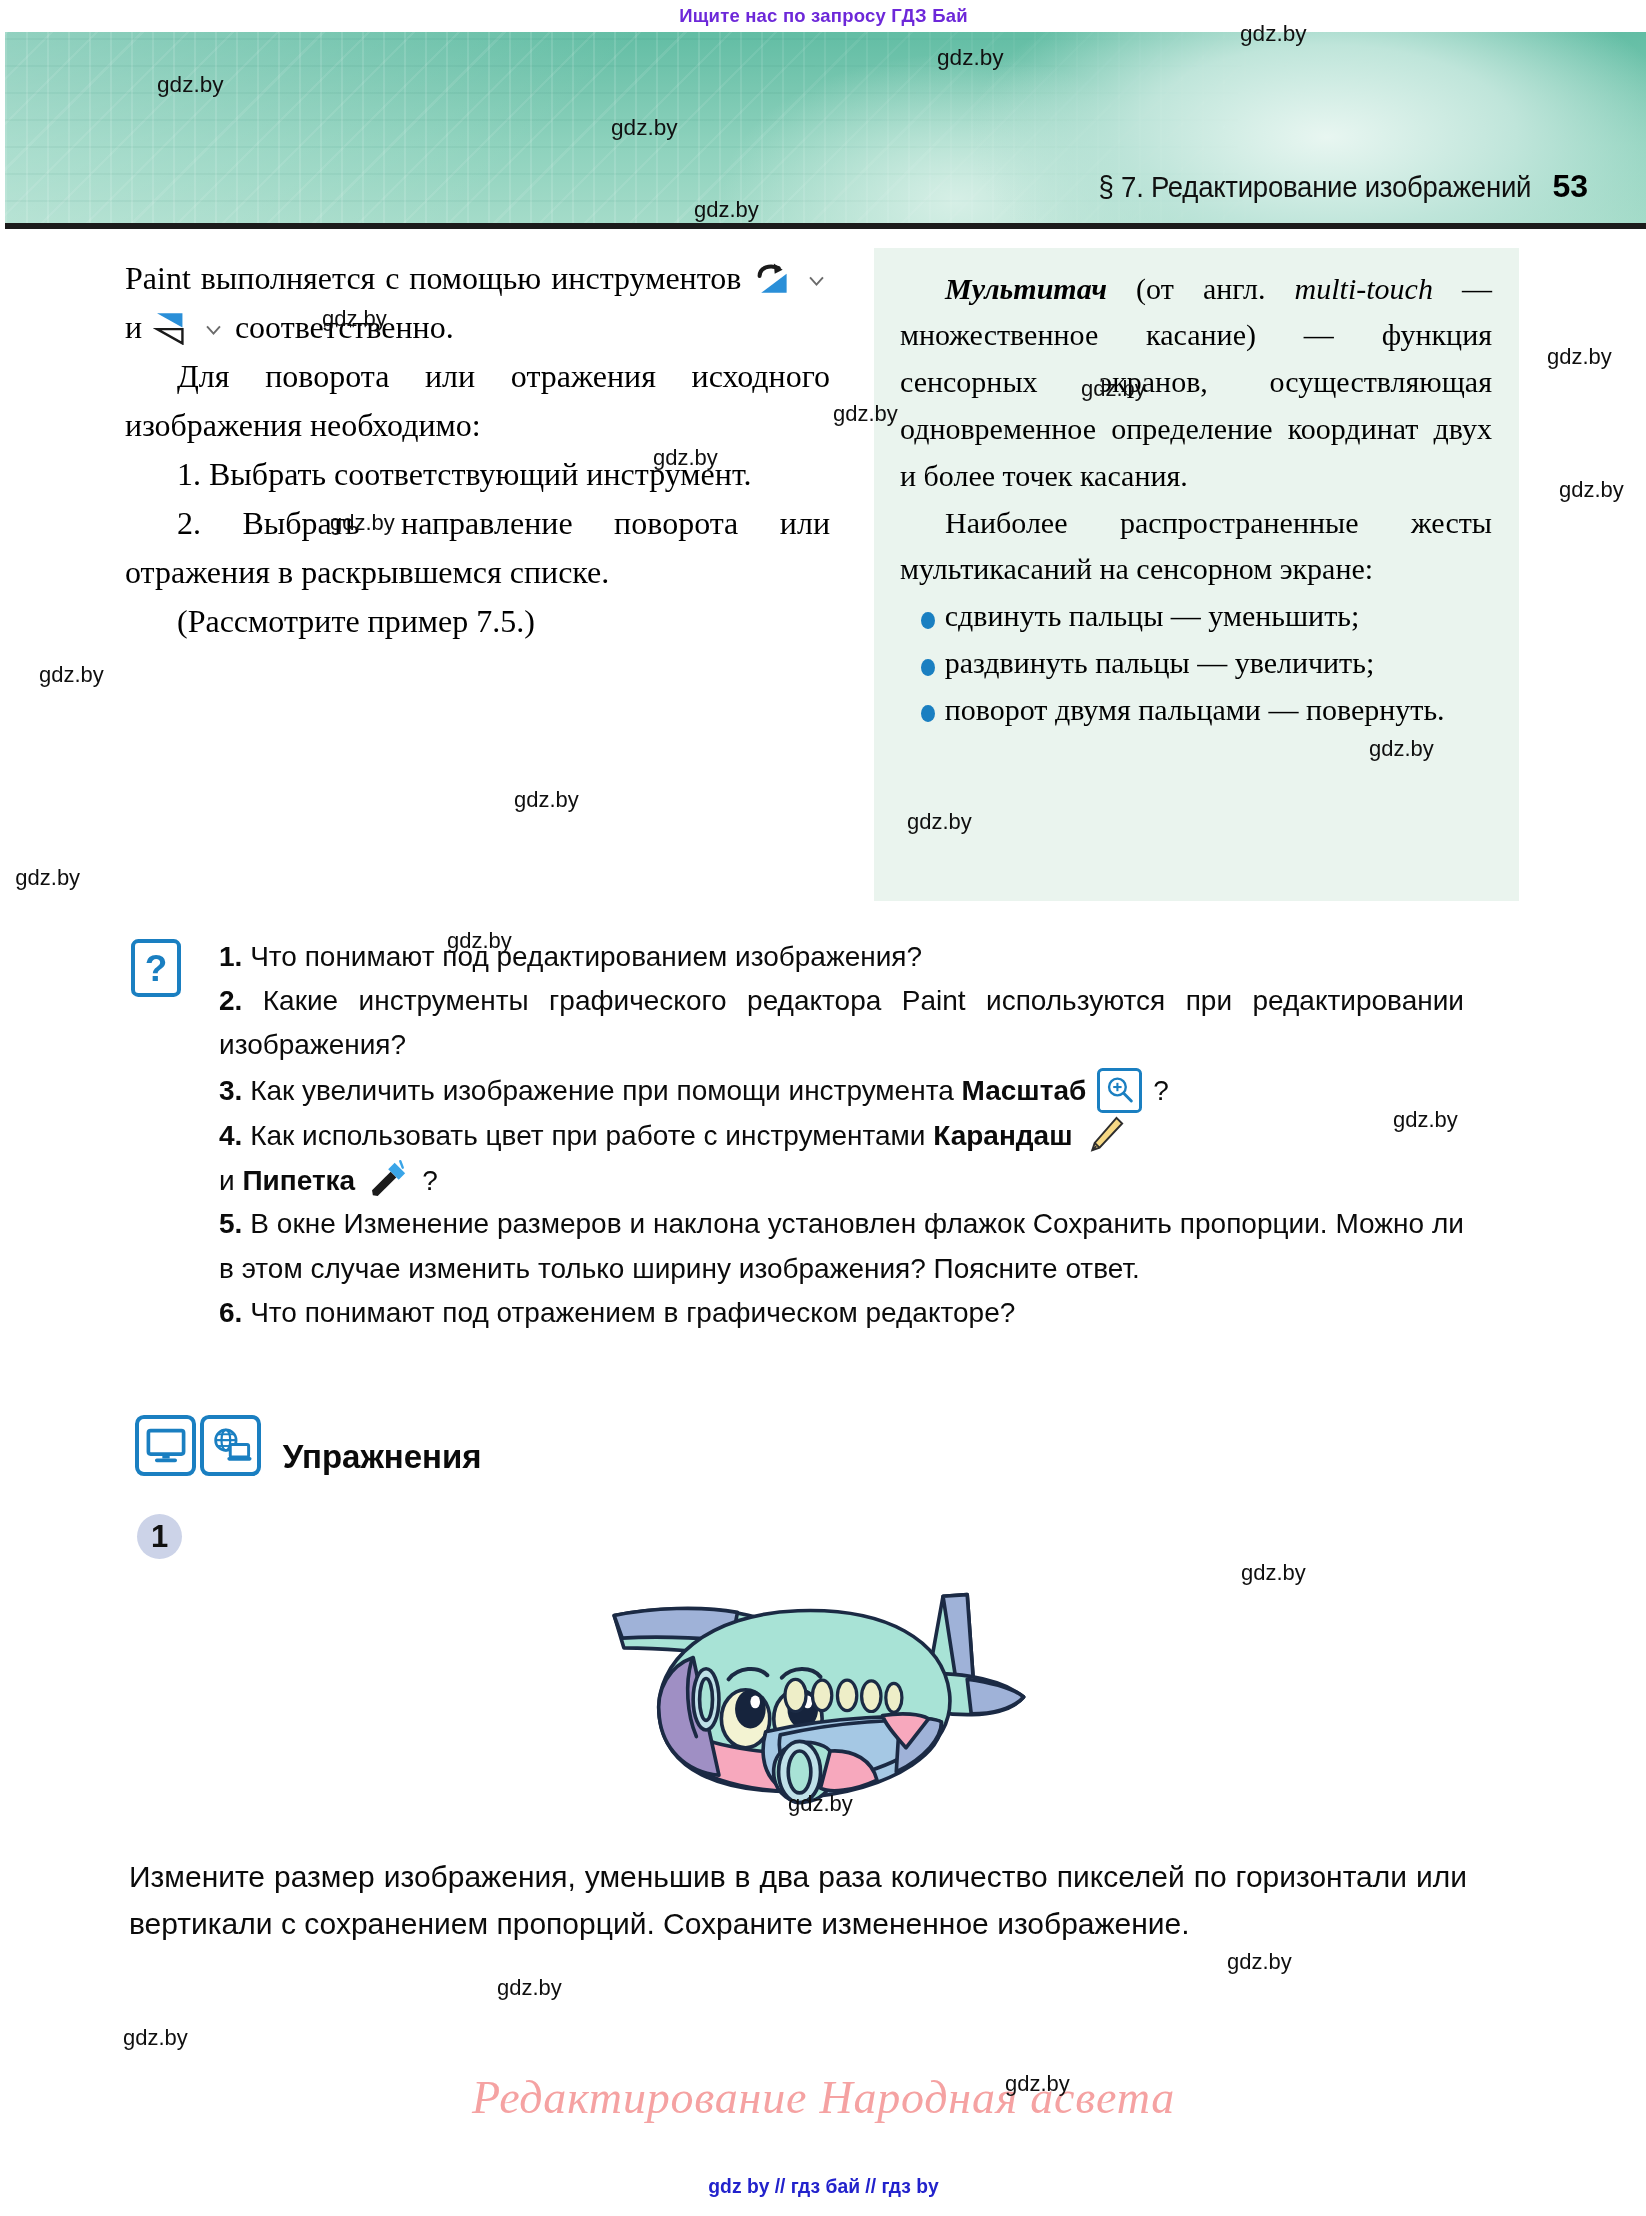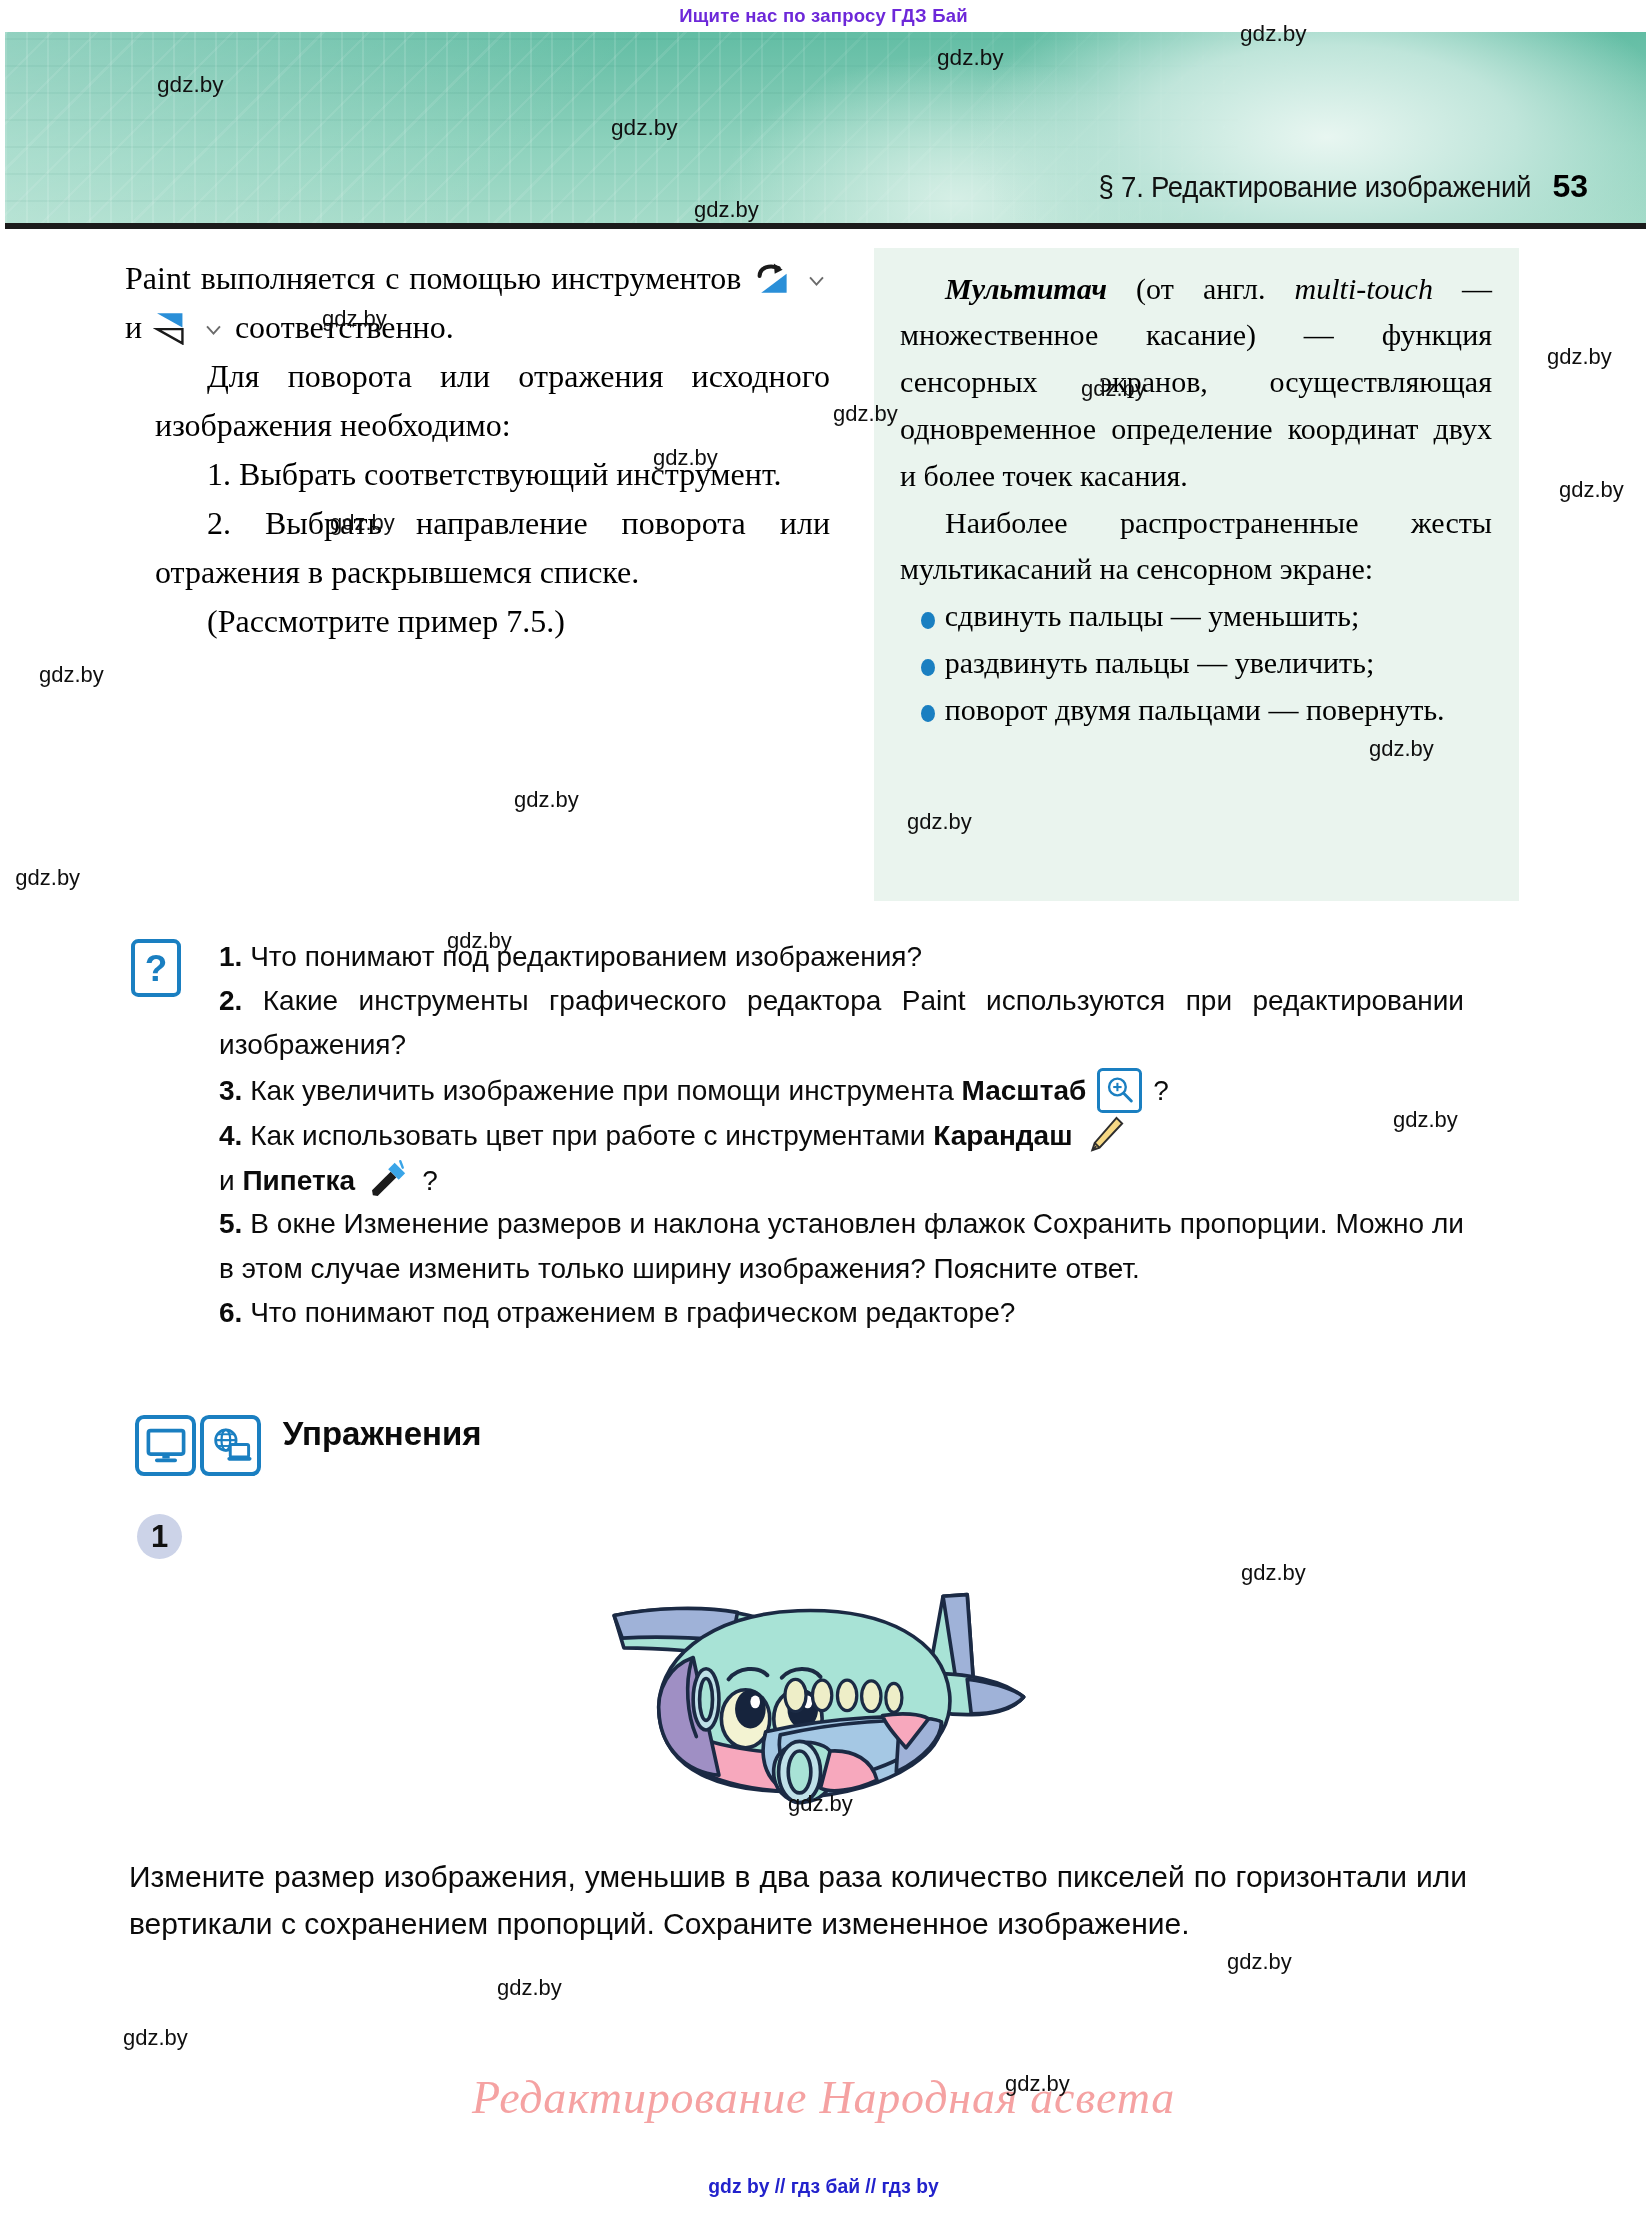--- a/index.html
+++ b/index.html
@@ -108,21 +108,21 @@
     left: 125px;
     top: 254px;
     width: 705px;
     font-size: 32px;
     line-height: 1.53;
     color: #000;
     text-align: justify;
     text-justify: inter-word;
   }
   .col-left p { margin: 0; }
-  .col-left p.indent { text-indent: 52px; margin-left: 30px; }
+  .col-left p.indent { text-indent: 52px; }
 
   .inline-icon-rot, .inline-icon-flip {
     display: inline-block;
     width: 35px; height: 35px;
     vertical-align: -7.3px;
     margin: 0 2.4px;
   }
   .chev {
     display: inline-block;
     width: 21px; height: 21px;
@@ -217,21 +217,21 @@
     vertical-align: -10.5px;
     margin: 0 4.8px;
   }
 
   
   .ex-head {
     position: absolute;
     left: 135px;
     top: 1415px;
     display: flex;
-    align-items: flex-start;
+    align-items: flex-end;
     gap: 4px;
   }
   .ex-icon {
     width: 61px; height: 61px;
     border: 4.8px solid #1a7fc1;
     border-radius: 8.9px;
     box-sizing: border-box;
     display: flex;
     align-items: center;
     justify-content: center;

